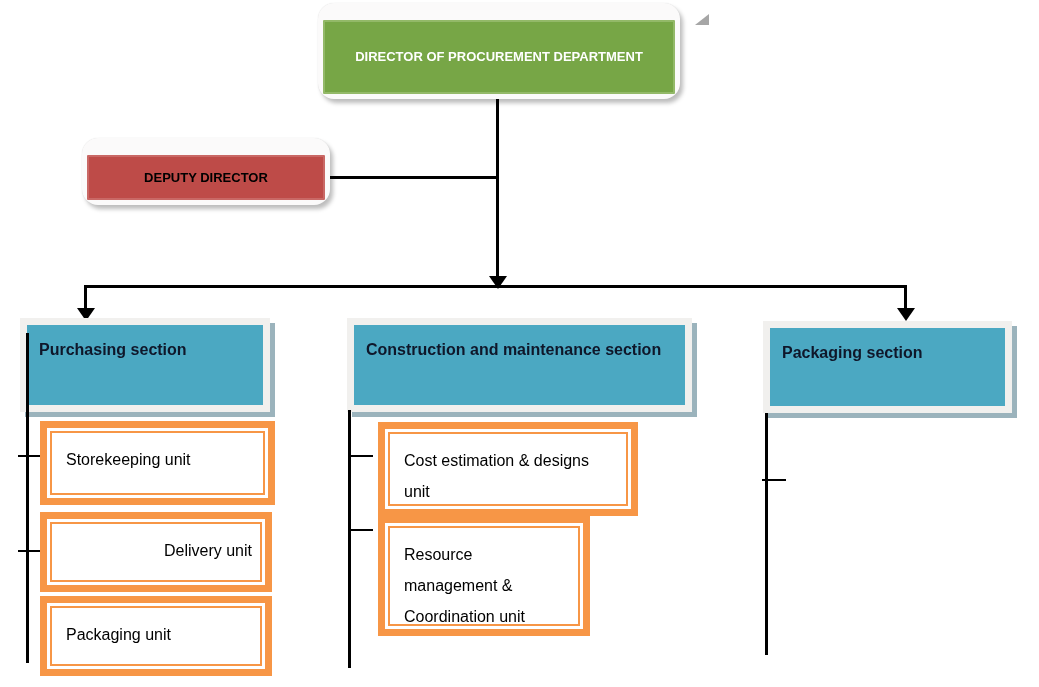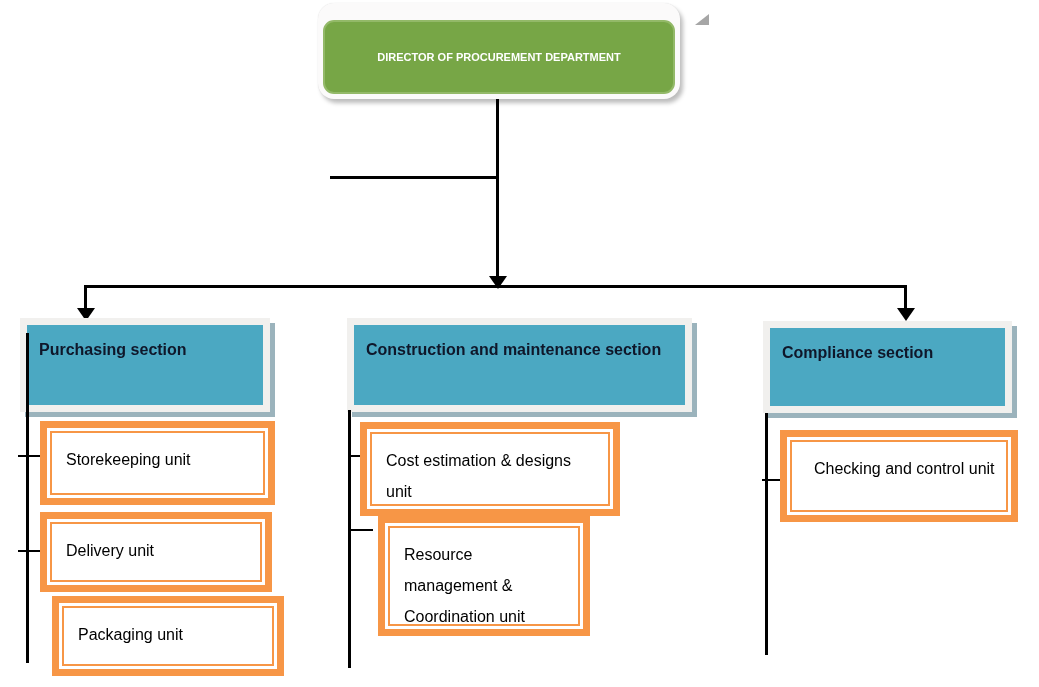--- a/index.html
+++ b/index.html
@@ -13,25 +13,25 @@
   
   .round-frame{
     position:absolute;
     background:#fbfafa;
     border-radius:16px;
     box-shadow:3px 4px 4px #bdbdbd, 0 0 1px #d8d8d8;
   }
   .round-fill{
     position:absolute;
     left:5px;top:5px;right:5px;bottom:5px;
-    border-radius:11px;
+    border-radius:1px;
     display:flex;align-items:center;justify-content:center;
     text-align:center;
     font-weight:bold;
-    font-size:11px;
+    font-size:13px;
     line-height:32px;
     margin-top:12px;
   }
   #director-frame{left:318px;top:3px;width:362px;height:96px;}
   #director-fill{background:#77a646;border:2px solid #93b968;color:#ffffff;padding:0 26px;}
   #deputy-frame{left:82px;top:138px;width:248px;height:67px;}
   #deputy-fill{background:#be4b48;border:2px solid #c96865;color:#000000;}
   
   .section-frame{
     position:absolute;
@@ -69,23 +69,23 @@
     width:100%;height:100%;
     background:#ffffff;
     border:2px solid #f79646;
     box-sizing:border-box;
     font-size:16px;
     line-height:31px;
     color:#000000;
     padding:11px 8px 0 14px;
   }
   #unit-storekeeping{left:40px;top:421px;width:235px;height:84px;}
-  #unit-delivery{left:40px;top:512px;width:232px;height:80px;}
-  #unit-packaging{left:40px;top:596px;width:232px;height:80px;margin-left:12px;}
-  #unit-cost{left:360px;top:422px;width:260px;height:94px;}
+  #unit-delivery{left:40px;top:512px;width:232px;height:80px;text-align:right;}
+  #unit-packaging{left:40px;top:596px;width:232px;height:80px;}
+  #unit-cost{left:378px;top:422px;width:260px;height:94px;}
   #unit-resource{left:378px;top:516px;width:212px;height:120px;}
   #unit-checking{left:780px;top:430px;width:238px;height:92px;}
   #unit-checking .unit-inner{padding-left:22px;}
   
   .hline,.vline{position:absolute;background:#000000;}
   .arrow-down{
     position:absolute;width:0;height:0;
     border-left:9px solid transparent;
     border-right:9px solid transparent;
     border-top:13px solid #000000;
@@ -102,20 +102,23 @@
 <body>
 
 <div id="canvas">
 
   <div class="round-frame" id="director-frame">
     <div class="round-fill" id="director-fill">DIRECTOR OF PROCUREMENT DEPARTMENT</div>
   </div>
 
   <div id="grey-triangle"></div>
 
+  <div class="round-frame" id="deputy-frame">
+    <div class="round-fill" id="deputy-fill">DEPUTY DIRECTOR</div>
+  </div>
 
   <div class="vline" style="left:496px;top:99px;width:3px;height:178px;"></div>
   <div class="arrow-down" style="left:489px;top:276px;"></div>
 
   <div class="hline" style="left:330px;top:176px;width:167px;height:3px;"></div>
 
   <div class="hline" style="left:84px;top:285px;width:823px;height:3px;"></div>
 
   <div class="vline" style="left:84px;top:287px;width:3px;height:22px;"></div>
   <div class="arrow-down" style="left:77px;top:308px;"></div>
@@ -123,21 +126,21 @@
   <div class="vline" style="left:904px;top:287px;width:3px;height:22px;"></div>
   <div class="arrow-down" style="left:897px;top:308px;"></div>
 
   <div class="section-frame" id="section-purchasing">
     <div class="section-fill">Purchasing section</div>
   </div>
   <div class="section-frame" id="section-construction">
     <div class="section-fill">Construction and maintenance section</div>
   </div>
   <div class="section-frame" id="section-compliance">
-    <div class="section-fill">Compliance section</div>
+    <div class="section-fill">Packaging section</div>
   </div>
 
   <div class="vline" style="left:26px;top:333px;width:3px;height:330px;"></div>
   <div class="hline" style="left:18px;top:455px;width:29px;height:2px;"></div>
   <div class="hline" style="left:18px;top:550px;width:29px;height:2px;"></div>
 
   <div class="vline" style="left:348px;top:410px;width:3px;height:258px;"></div>
   <div class="hline" style="left:348px;top:455px;width:25px;height:2px;"></div>
   <div class="hline" style="left:348px;top:529px;width:25px;height:2px;"></div>
 
@@ -162,19 +165,14 @@
   <div class="unit-outer" id="unit-cost">
     <div class="unit-mid">
         <div class="unit-inner">Cost estimation &amp; designs unit</div>
       </div>
   </div>
   <div class="unit-outer" id="unit-resource">
     <div class="unit-mid">
         <div class="unit-inner">Resource management &amp; Coordination unit</div>
       </div>
   </div>
-  <div class="unit-outer" id="unit-checking">
-    <div class="unit-mid">
-        <div class="unit-inner">Checking and control unit</div>
-      </div>
-  </div>
 
 </div>
 
 </body></html>

